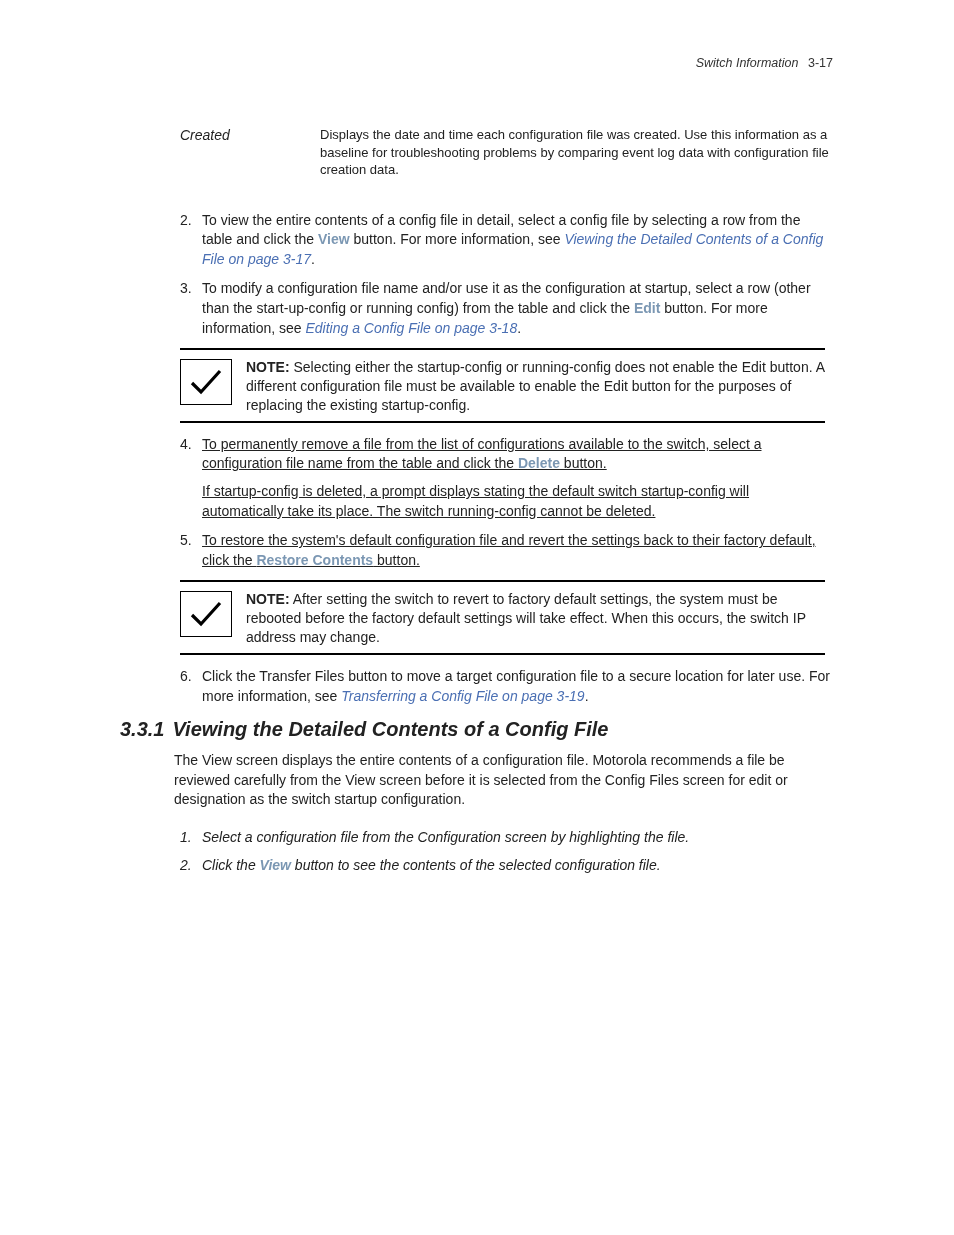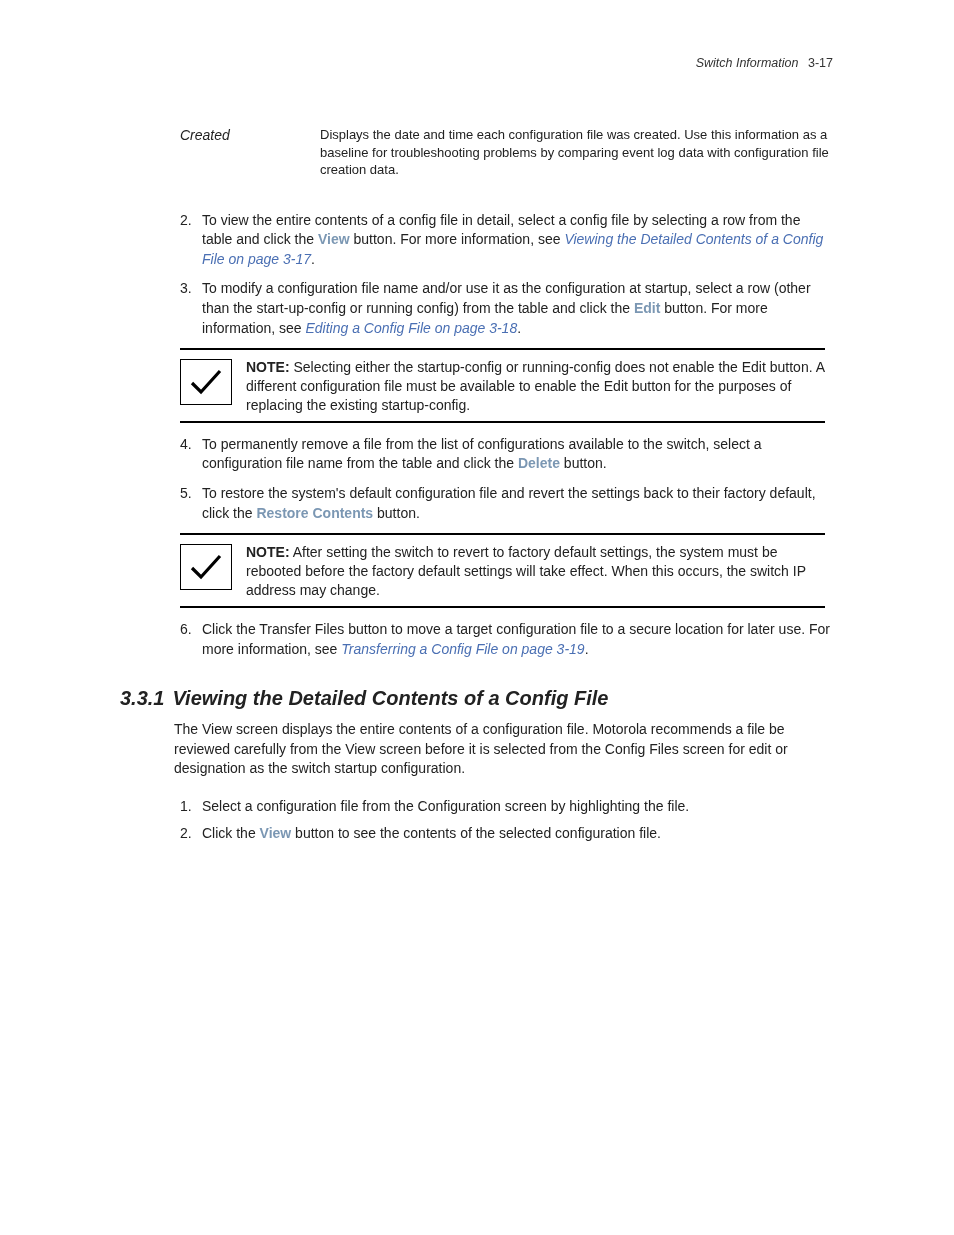--- a/index.html
+++ b/index.html
@@ -91,35 +91,36 @@
     font-size: 14px;
     line-height: 1.35;
     padding-top: 2px;
   }
   .note-label { font-weight: bold; }
 
   h3.sec {
     font-size: 20px;
     font-weight: bold;
     font-style: italic;
-    margin: 28px 0 10px 0;
+    margin: 12px 0 10px 0;
     font-family: Arial, Helvetica, sans-serif;
   }
   h3.sec .num { padding-right: 8px; }
   p.sec-intro {
     margin: 0 0 6px 54px;
     font-size: 14px;
     line-height: 1.4;
   }
 
   ol.sub-steps {
     margin: 18px 0 0 60px;
     padding: 0;
     list-style: none;
     counter-reset: sub 0;
+    font-style: italic;
   }
   ol.sub-steps > li {
     font-size: 14px;
     line-height: 1.4;
     margin-bottom: 8px;
     padding-left: 22px;
     position: relative;
     counter-increment: sub;
   }
   ol.sub-steps > li::before {
@@ -161,23 +162,24 @@
     <div class="note-icon">
       <svg width="34" height="30" viewBox="0 0 34 30">
           <path d="M3 16 L12 25 L31 4" stroke="#000" stroke-width="3.2" fill="none"></path>
         </svg>
     </div>
     <div class="note-text">
       <span class="note-label">NOTE:</span><span> Selecting either the startup-config or running-config does not enable the Edit button. A different configuration file must be available to enable the Edit button for the purposes of replacing the existing startup-config.</span>
     </div>
   </div>
 
-  <ol class="steps" style="counter-reset: step 3;">
+  <ol class="steps" style="counter-reset: step 3; text-decoration: underline;">
     <li>
       <span>To permanently remove a file from the list of configurations available to the switch, select a configuration file name from the table and click the </span><span class="btn-word">Delete</span><span> button.</span>
+      <p class="follow">If startup-config is deleted, a prompt displays stating the default switch startup-config will automatically take its place. The switch running-config cannot be deleted.</p>
     </li>
     <li>
       <span>To restore the system's default configuration file and revert the settings back to their factory default, click the </span><span class="btn-word">Restore Contents</span><span> button.</span>
     </li>
   </ol>
 
   <div class="note-block">
     <div class="note-icon">
       <svg width="34" height="30" viewBox="0 0 34 30">
           <path d="M3 16 L12 25 L31 4" stroke="#000" stroke-width="3.2" fill="none"></path>

